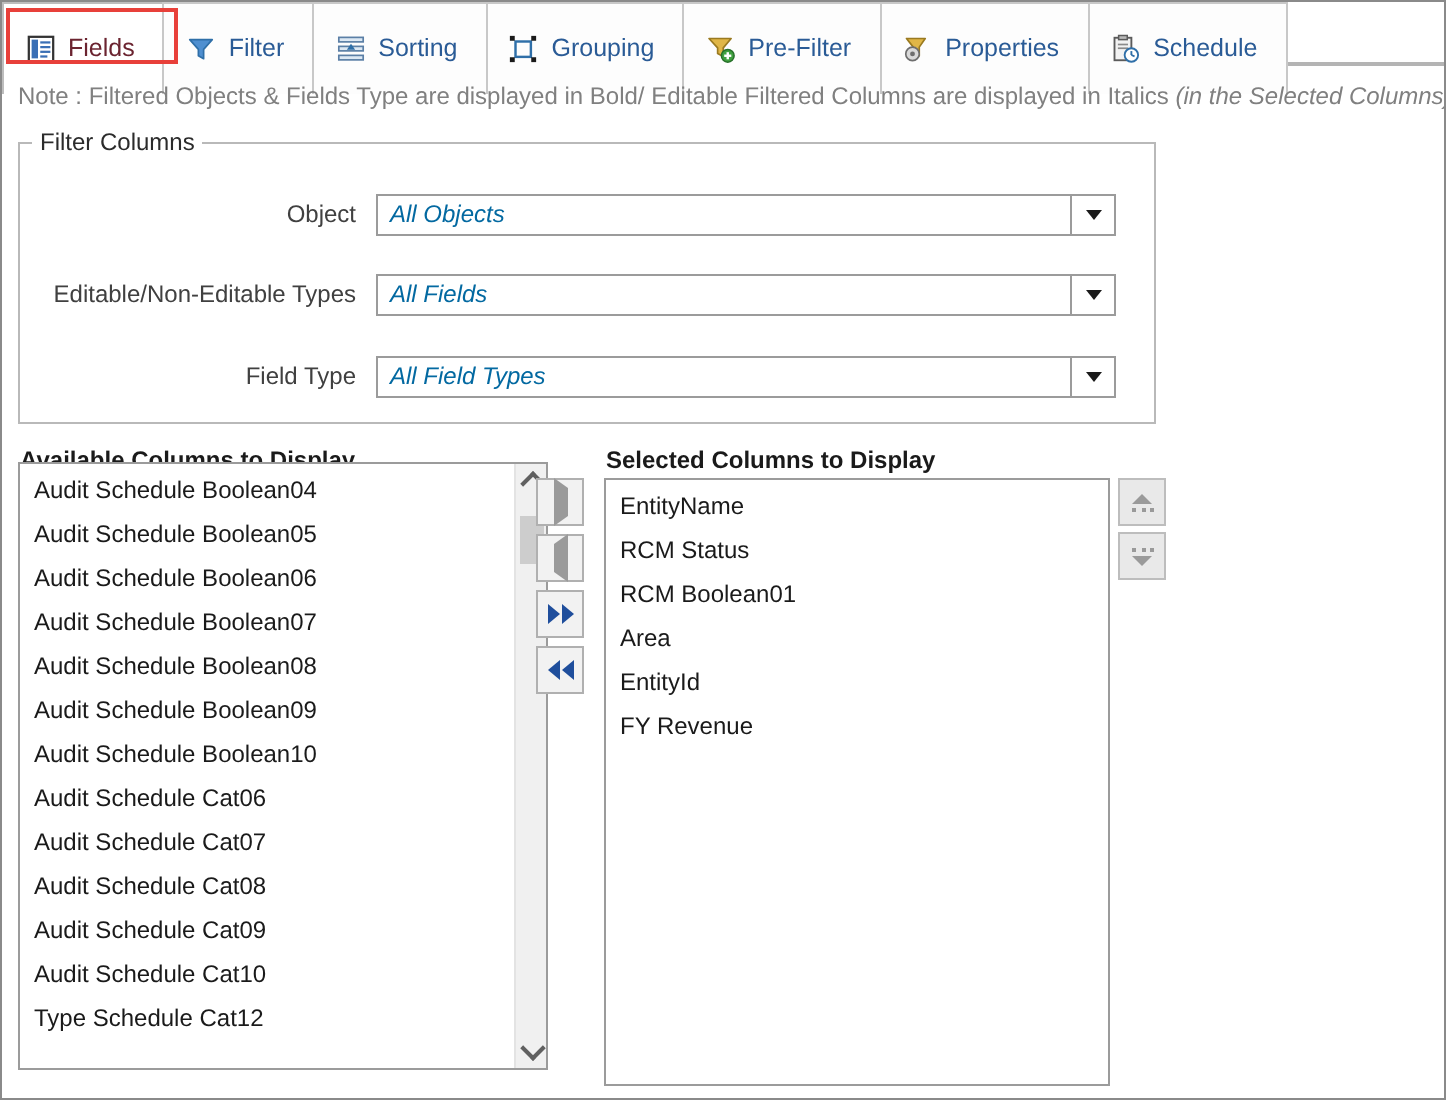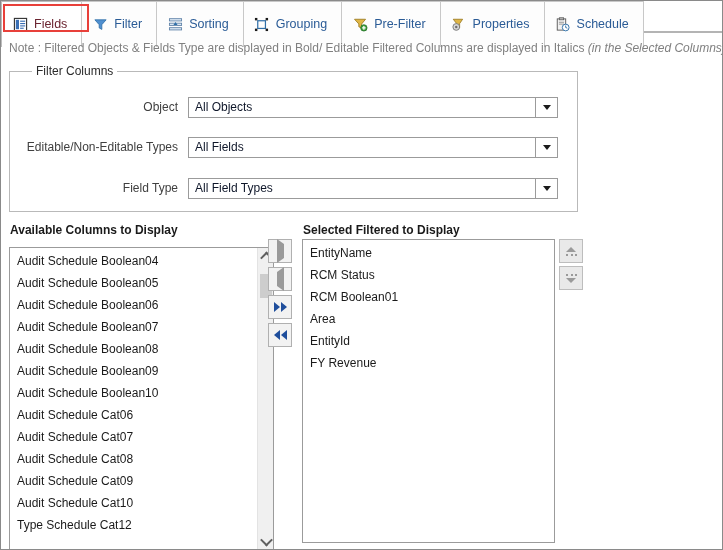--- a/index.html
+++ b/index.html
@@ -95,21 +95,21 @@
   .groupbox {
     position: absolute;
     left: 8px; top: 70px;
     width: 569px;
     height: 141px;
     border: 1px solid #b9b9b9;
     box-sizing: border-box;
   }
   .groupbox-title {
     position: absolute;
-    left: 22px; top: -8px;
+    left: 6px; top: -8px;
     padding: 0 4px;
     background: #ffffff;
     font-size: 12px;
     color: #2b2b2b;
   }
   .field-row {
     position: absolute;
     left: 0;
     width: 100%;
     height: 22px;
@@ -135,22 +135,23 @@
     border: 1px solid #9b9b9b;
     background: #ffffff;
     box-sizing: border-box;
     display: flex;
     align-items: center;
     cursor: default;
   }
   .combo-value {
     padding-left: 6px;
     font-size: 12px;
-    color: #0f172a;
+    color: #0369a1;
     line-height: 19px;
+    font-style: italic;
   }
   .combo-arrow {
     position: absolute;
     right: 0; top: 0;
     width: 21px; height: 19px;
     border-left: 1px solid #9b9b9b;
     display: flex;
     align-items: center;
     justify-content: center;
     background: #ffffff;
@@ -173,21 +174,21 @@
   #avail-heading { left: 9px; top: 222px; }
   #sel-heading   { left: 302px; top: 222px; }
 
   .listbox {
     position: absolute;
     border: 1px solid #9b9b9b;
     background: #ffffff;
     box-sizing: border-box;
     overflow: hidden;
   }
-  #avail-list { left: 8px; top: 246px; width: 265px; height: 304px; }
+  #avail-list { left: 8px; top: 230px; width: 265px; height: 304px; }
   #sel-list   { left: 301px; top: 238px; width: 253px; height: 304px; }
 
   .list-items {
     position: absolute;
     left: 0; top: 0;
     padding: 2px 0 0 0;
     margin: 0;
     list-style: none;
   }
   #avail-list .list-items { width: 248px; }
@@ -433,21 +434,21 @@
       <div class="combo">
         <span class="combo-value">All Field Types</span>
         <span class="combo-arrow">
             <span class="caret-down"></span>
           </span>
       </div>
     </div>
   </div>
 
   <div class="list-heading" id="avail-heading">Available Columns to Display</div>
-  <div class="list-heading" id="sel-heading">Selected Filtered to Display</div>
+  <div class="list-heading" id="sel-heading">Selected Columns to Display</div>
 
   <div class="listbox" id="avail-list">
     <ul class="list-items">
         <li class="list-item">Audit Schedule Boolean04</li>
         <li class="list-item">Audit Schedule Boolean05</li>
         <li class="list-item">Audit Schedule Boolean06</li>
         <li class="list-item">Audit Schedule Boolean07</li>
         <li class="list-item">Audit Schedule Boolean08</li>
         <li class="list-item">Audit Schedule Boolean09</li>
         <li class="list-item">Audit Schedule Boolean10</li>

